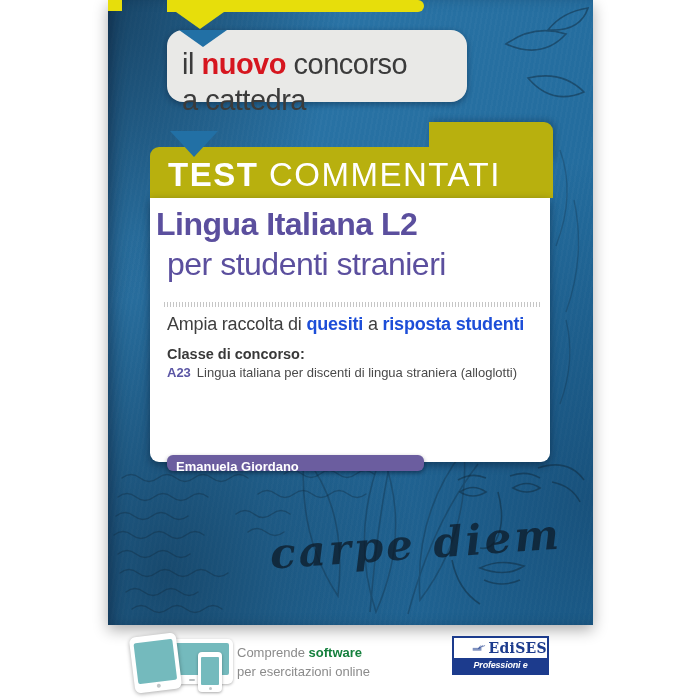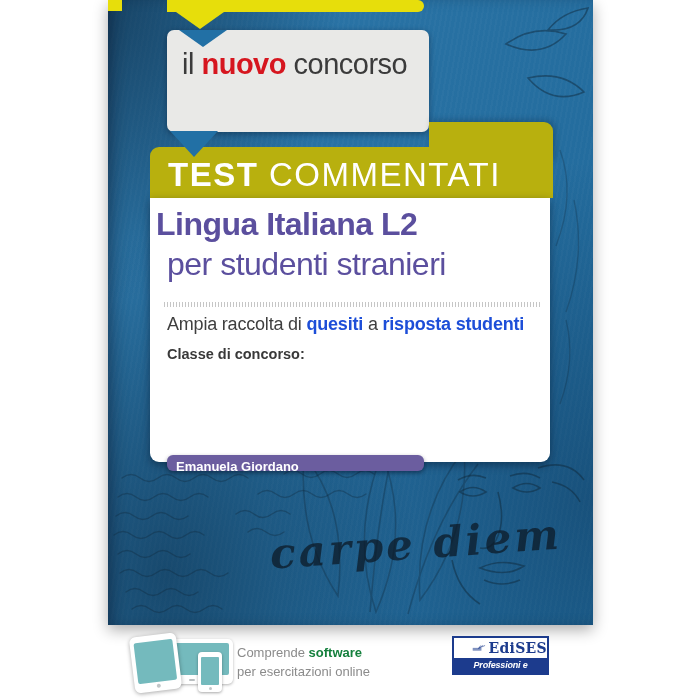--- a/index.html
+++ b/index.html
@@ -20,22 +20,22 @@
 
   .texture-svg{left:0;top:0;width:485px;height:625px;z-index:1;}
 
   
   .yellow-tab{left:0;top:0;width:14px;height:11px;background:#e7de0b;z-index:2;}
   .top-band{left:59px;top:0;width:257px;height:12px;background:#e7de0b;
             border-radius:0 6px 6px 0;z-index:2;}
   .chev{z-index:3;}
 
   
-  .series-card{left:59px;top:30px;width:262px;height:102px;background:#e9e9e7;
-               border-radius:7px;box-shadow:0 2px 6px rgba(0,15,35,.4);z-index:2;}
+  .series-card{left:59px;top:30px;width:262px;height:72px;background:#e9e9e7;
+               border-radius:16px;box-shadow:0 2px 6px rgba(0,15,35,.4);z-index:2;padding-left:38px;}
   .series-text{left:15px;top:16px;width:240px;font-size:29px;line-height:36px;
                color:#3b3b3b;letter-spacing:-.5px;}
   .series-text b{color:#d6161f;font-weight:bold;}
 
   
   .band-a{left:321px;top:122px;width:124px;height:40px;background:#b8b00e;
           border-radius:0 9px 0 0;z-index:2;box-shadow:2px -2px 6px rgba(0,15,35,.25);}
   .band-b{left:42px;top:147px;width:403px;height:51px;background:#b8b00e;
           border-radius:9px 0 0 0;z-index:2;}
   .band-text{left:60px;top:156px;width:385px;color:#ffffff;font-size:33px;
@@ -146,20 +146,21 @@
 
     <div class="abs yellow-tab"></div>
     <div class="abs top-band"></div>
     <svg class="abs chev" style="left:66px;top:12px" width="50" height="18" viewBox="0 0 50 18">
       <polygon points="2,0 50,0 26,17" fill="#e7de0b"></polygon>
     </svg>
 
     <div class="abs series-card">
       <div class="abs series-text">
         <span><span>il </span><b>nuovo</b><span> concorso</span></span><br>
+        <span>a cattedra</span>
       </div>
     </div>
     <svg class="abs chev" style="left:71px;top:30px" width="48" height="17" viewBox="0 0 48 17">
       <polygon points="0,0 48,0 24,17" fill="#2270a5"></polygon>
     </svg>
 
     <div class="abs band-a"></div>
     <div class="abs band-b"></div>
     <svg class="abs chev" style="left:62px;top:131px" width="48" height="27" viewBox="0 0 48 27">
       <polygon points="0,0 48,0 24,26" fill="#2270a5"></polygon>
@@ -168,20 +169,21 @@
       <span class="w1">TEST</span>
       <span class="w2">COMMENTATI</span>
     </div>
 
     <div class="abs main-card">
       <div class="abs title1">Lingua Italiana L2</div>
       <div class="abs title2"><span>per </span><b>studenti stranieri</b></div>
       <div class="abs dotted-sep"></div>
       <div class="abs subtitle"><span>Ampia raccolta di </span><b>quesiti</b><span> a </span><b>risposta studenti</b></div>
       <div class="abs classe-label">Classe di concorso:</div>
+      <div class="abs classe-line"><span class="code">A23</span><span>Lingua italiana per discenti di lingua straniera (alloglotti)</span></div>
     </div>
 
     <div class="abs author-bar">Emanuela Giordano</div>
   </div>
 
   <div class="abs monitor">
     <div class="screen"></div>
     <div class="dot"></div>
   </div>
   <div class="abs tablet">

